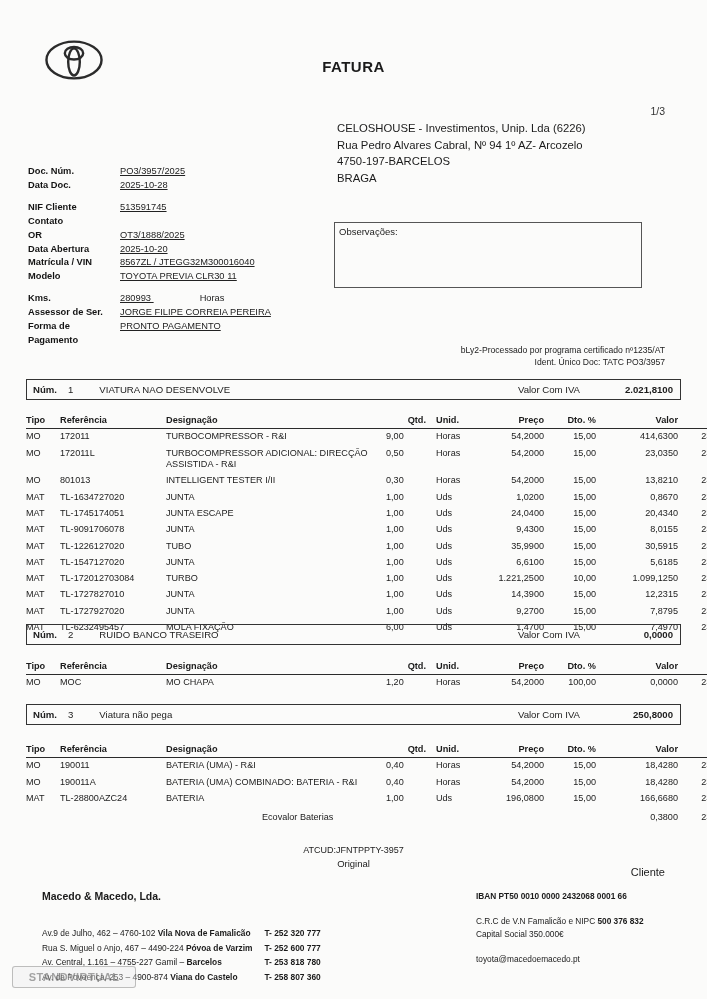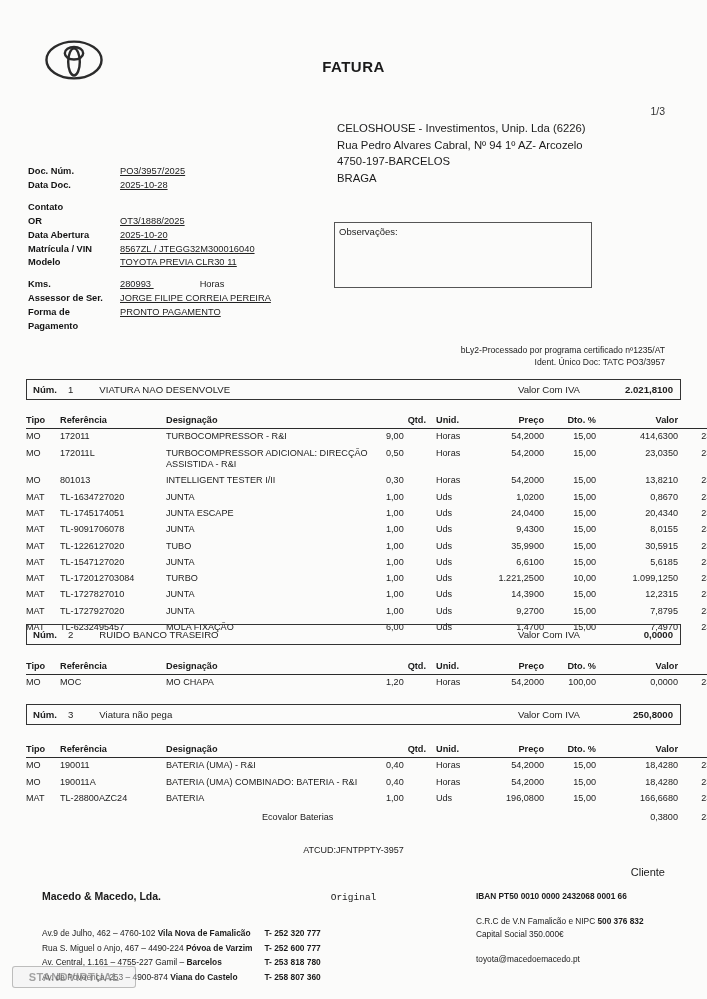--- a/index.html
+++ b/index.html
@@ -30,21 +30,21 @@
   .meta { position:absolute; left:28px; top:165px; font-size:9.3px; line-height:13.9px; }
   .meta table { border-collapse:collapse; }
   .meta td { padding:0 0 0 0; vertical-align:top; white-space:nowrap; }
   .meta td.k { width:92px; font-weight:bold; color:#141414; }
   .meta td.v { color:#222;text-decoration:underline; }
   .meta tr.gap td { height:8px; }
   .meta .sub { padding-left:46px; }
 
   
   .obs {
-    position:absolute; left:334px; top:222px; width:258px; height:66px;
+    position:absolute; left:334px; top:222px; width:308px; height:66px;
     border:1px solid #555; background:transparent;
   }
   .obs span { font-size:9.5px; padding:3px 0 0 4px; display:block; }
   .cert {
     position:absolute; right:42px; top:345px; text-align:right;
     font-size:8.6px; line-height:11.5px; color:#222;
   }
 
   
   .sec-bar {
@@ -76,21 +76,21 @@
   .c-valor  { width:72px; text-align:right; }
   .c-iva    { width:46px; text-align:right; }
   .items thead th.c-qtd, .items thead th.c-preco,
   .items thead th.c-dto, .items thead th.c-valor, .items thead th.c-iva { text-align:right; }
   .items thead th.c-unid { text-align:left; }
   tr.eco td { padding-top:5px; }
   .eco-label { text-align:left; padding-left:96px !important; }
 
   
   .atcud { position:absolute; left:0; right:0; top:845px; text-align:center; font-size:9px; }
-  .orig  { position:absolute; left:0; right:0; top:892px; text-align:center; font-size:9.5px;font-family:Liberation Mono, monospace; }
+  .orig  { position:absolute; left:0; right:0; top:858px; text-align:center; font-size:9.5px; }
   .cliente { position:absolute; right:42px; top:866px; font-size:11px; }
 
   .foot-left { position:absolute; left:42px; top:890px; font-size:9px; line-height:13.5px; }
   .foot-left .co { font-weight:bold; font-size:10.5px; margin-bottom:23px; }
   .foot-left table { border-collapse:collapse; font-size:8.4px; }
   .foot-left td { padding:0.6px 0; white-space:nowrap; }
   .foot-left td.addr { padding-right:12px; }
   .foot-left td.tel { font-weight:bold; }
   .foot-left b { font-weight:bold; }
 
@@ -138,20 +138,24 @@
           <td class="k">Doc. Núm.</td>
           <td class="v">PO3/3957/2025</td>
         </tr>
         <tr>
           <td class="k">Data Doc.</td>
           <td class="v">2025-10-28</td>
         </tr>
         <tr class="gap">
             <td colspan="2"></td>
           </tr>
+        <tr>
+          <td class="k">NIF Cliente</td>
+          <td class="v">513591745</td>
+        </tr>
         <tr>
           <td class="k">Contato</td>
           <td class="v"></td>
         </tr>
         <tr>
           <td class="k">OR</td>
           <td class="v">OT3/1888/2025</td>
         </tr>
         <tr>
           <td class="k">Data Abertura</td>

